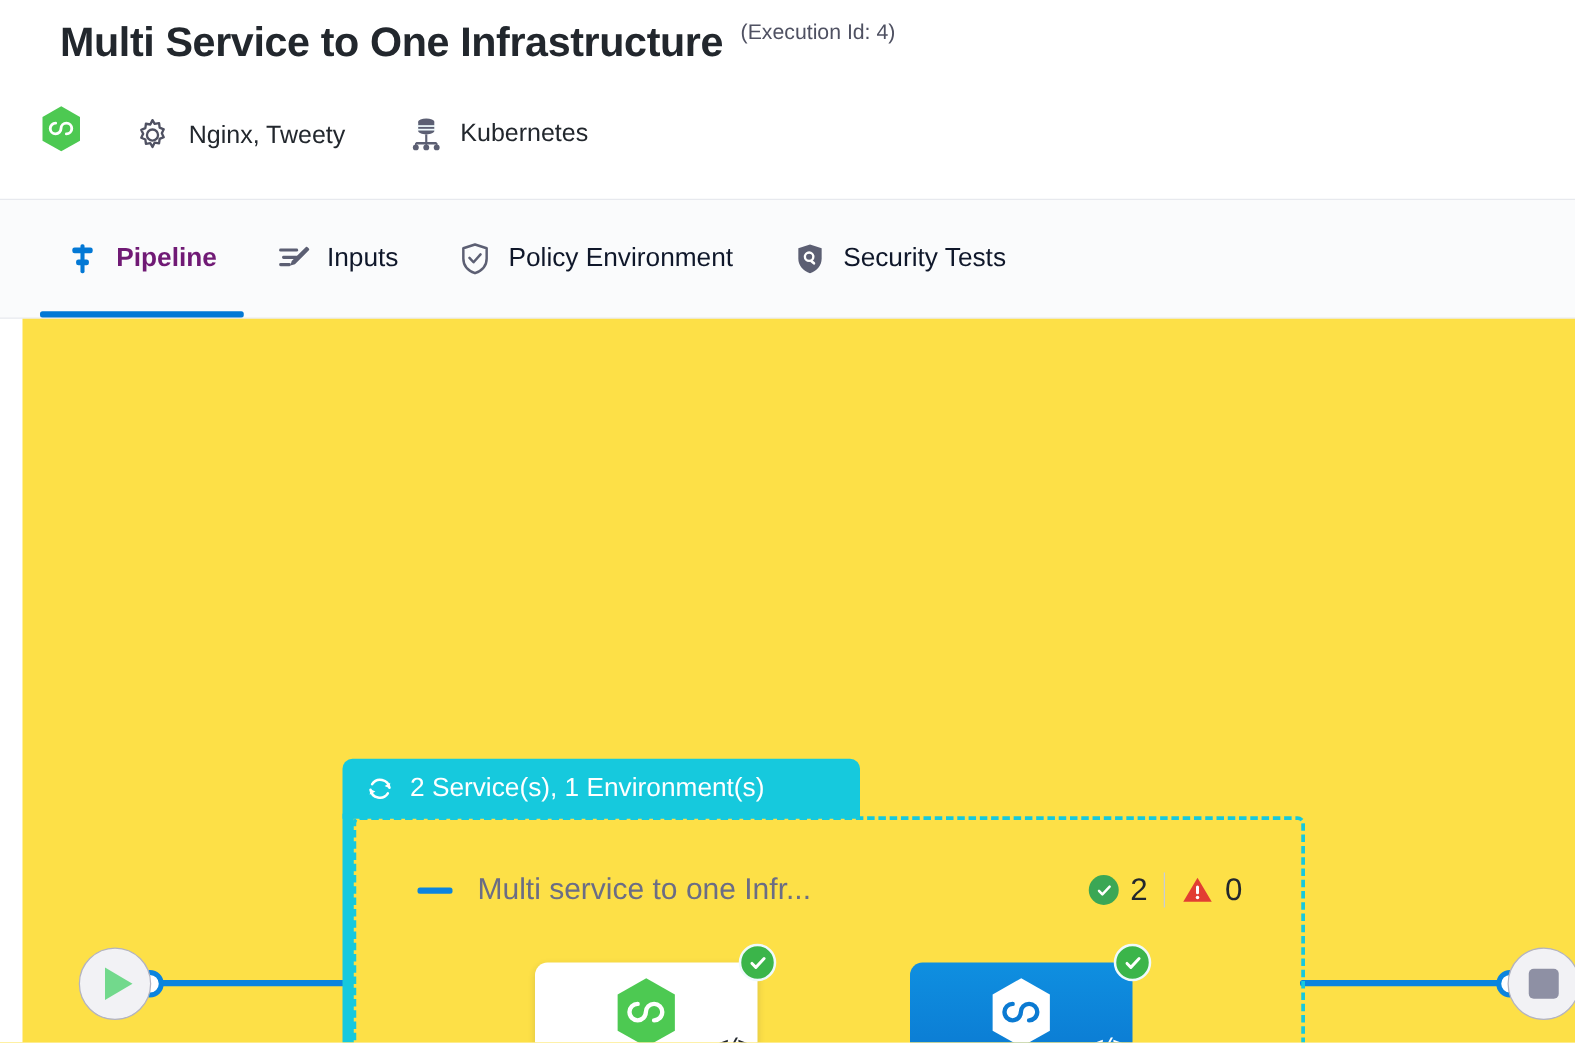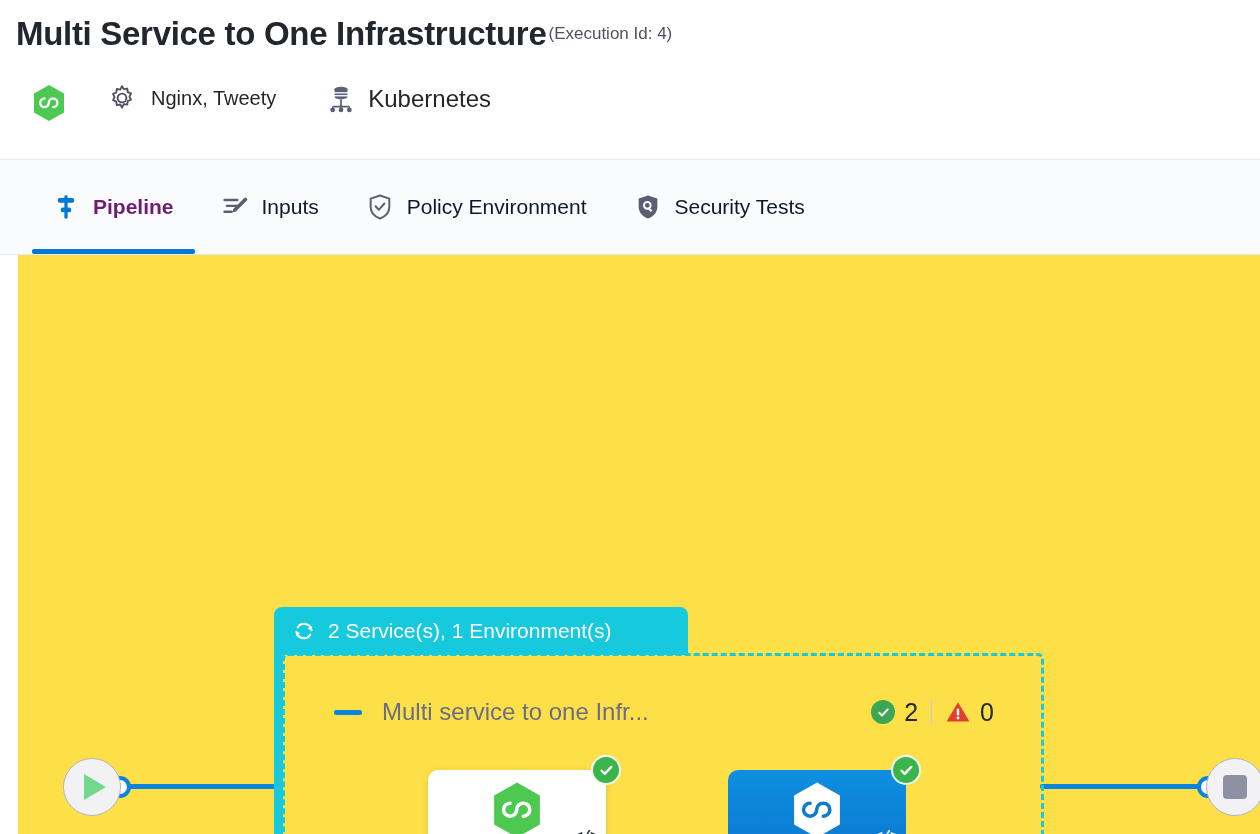--- a/index.html
+++ b/index.html
@@ -13,41 +13,41 @@
   .app{position:relative;width:1260px;height:834px;}
 
   
   .header{
     position:absolute;left:0;top:0;width:1260px;height:160px;
     background:#ffffff;
     border-bottom:1px solid #e7e9ee;
     box-sizing:border-box;
   }
   .title-row{
-    position:absolute;left:16px;top:16px;
-    display:flex;align-items:center;gap:2px;
+    position:absolute;left:48px;top:16px;
+    display:flex;align-items:flex-start;gap:14px;
   }
   .page-title{
     font-size:33px;font-weight:bold;color:#22272d;
     letter-spacing:-0.3px;line-height:1.1;white-space:nowrap;
   }
   .exec-id{font-size:17px;color:#4f5162;white-space:nowrap;}
 
   .meta-row{
     position:absolute;left:32px;top:84px;
-    display:flex;align-items:flex-start;gap:0px;
+    display:flex;align-items:flex-end;gap:0px;
   }
   .meta-group{display:flex;align-items:center;}
   .harness-hex{width:34px;height:38px;display:block;}
   .gear-ico{width:28px;height:28px;display:block;margin-left:42px;}
   .meta-text{
     font-size:20px;color:#22272d;margin-left:15px;white-space:nowrap;
   }
   .k8s-ico{width:26px;height:30px;display:block;margin-left:52px;}
-  .k8s-text{font-size:24px;color:#22272d;margin-left:14px;white-space:nowrap;}
+  .k8s-text{font-size:20px;color:#22272d;margin-left:14px;white-space:nowrap;}
 
   
   .tabbar{
     position:absolute;left:0;top:160px;width:1260px;height:95px;
     background:#fafbfc;
     border-bottom:1px solid #e7e9ee;
     box-sizing:border-box;
     display:flex;align-items:flex-start;
     padding-left:32px;
   }

